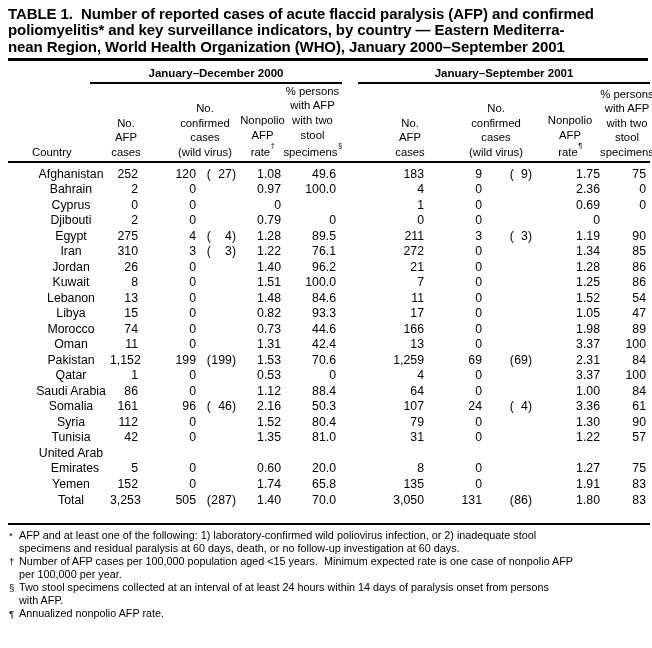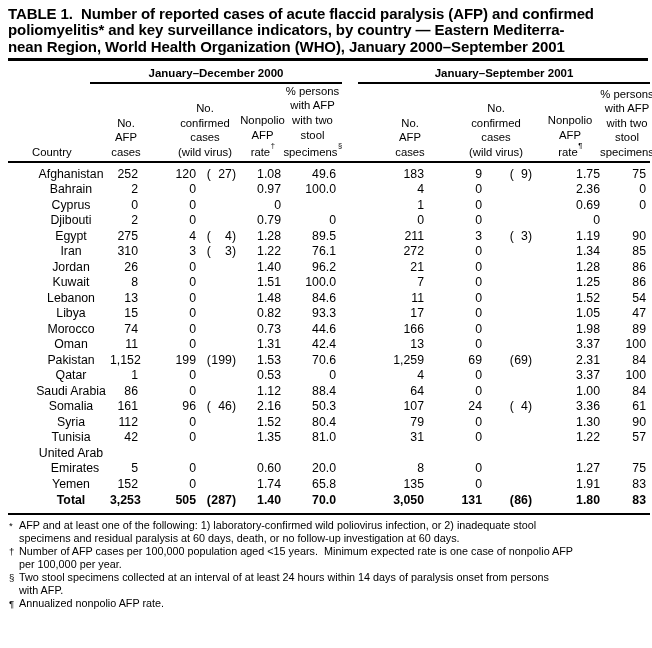--- a/index.html
+++ b/index.html
@@ -17,21 +17,21 @@
   .hl{white-space:nowrap;text-align:center;margin:0 -16px;}
   th[colspan] .hl{margin:0 -16px 0 12px;}
   th.h-afp01 .hl{margin:0 -16px 0 36px;}
   .country-h{text-align:left;padding-left:24px;white-space:nowrap;}
   tbody td{font-size:12.3px;line-height:15.5px;vertical-align:bottom;white-space:nowrap;}
   td.num{text-align:right;padding-right:4px;}
   td.country{padding-left:24px;text-align:center;}
   .cont{padding-left:8px;}
   .wn2{display:inline-block;width:14px;text-align:right;}
   .wn3{display:inline-block;width:21px;text-align:right;}
-  tr.total td{font-weight:bold;border-bottom:2.5px solid #000;padding-bottom:4px;padding-top:1px;}
+  tr.total td{font-weight:normal;border-bottom:2.5px solid #000;padding-bottom:14px;padding-top:1px;}
   tbody tr:first-child td{padding-top:4px;}
   .footnotes{margin-top:4px;width:642px;}
   .fn{position:relative;padding-left:11px;font-size:10.8px;line-height:13px;}
   .fn .marker{position:absolute;left:1px;top:0;font-size:9.6px;}
   sup{font-size:7.5px;position:relative;top:-3px;left:0.5px;}
 </style>
 </head>
 <body>
 
 <div class="page">

